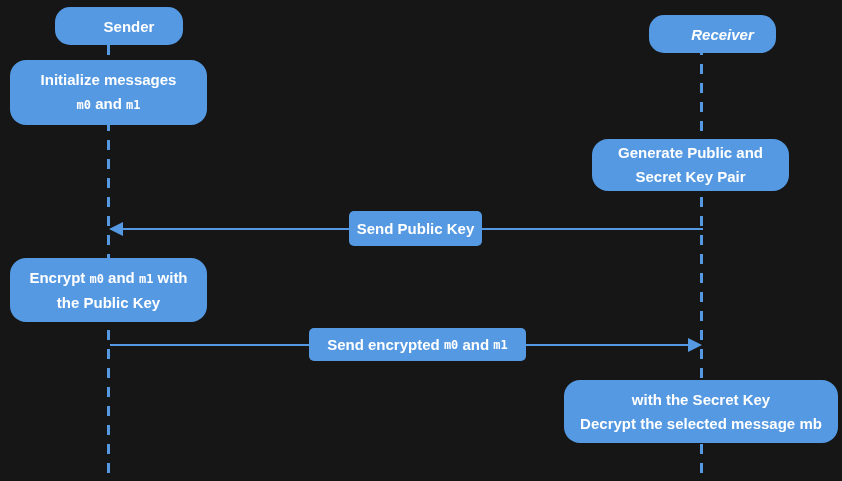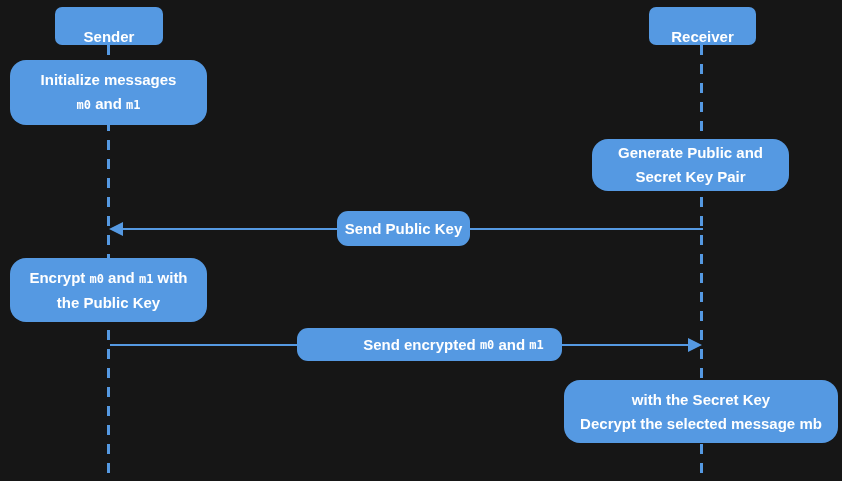--- a/index.html
+++ b/index.html
@@ -17,27 +17,28 @@
     font-family: "Liberation Sans", sans-serif;
     color: var(--text);
   }
   .actor {
     position: absolute;
     background: var(--accent);
     color: var(--text);
     font-size: 15px;
     font-weight: 700;
     display: flex;
-    align-items: flex-end;
+    align-items: center;
     justify-content: center;
-    border-radius: 7px;
+    border-radius: 15px;
     z-index: 3;
+    padding-left: 20px;
   }
   .actor.sender   { left: 55px;  top: 7px; width: 108px; height: 38px; }
-  .actor.receiver { left: 649px; top: 7px; width: 107px; height: 38px; }
+  .actor.receiver { left: 649px; top: 15px; width: 107px; height: 38px; font-style: italic; }
 
   .lifeline {
     position: absolute;
     width: 3px;
     top: 45px;
     height: 432px;
     background-image: repeating-linear-gradient(to bottom, var(--accent) 0 10px, transparent 10px 19px);
     z-index: 1;
   }
   .lifeline.left  { left: 107px; }
@@ -92,27 +93,28 @@
 
   .msg-label {
     position: absolute;
     background: var(--accent);
     color: var(--text);
     font-size: 15px;
     font-weight: 600;
     display: flex;
     align-items: center;
     justify-content: center;
-    border-radius: 11px;
+    border-radius: 5px;
     z-index: 2;
     text-align: center;
     white-space: pre;
+    margin-left: 12px;
   }
   .msg-label.send-public-key { left: 337px; top: 211px; width: 133px; height: 35px; }
-  .msg-label.send-encrypted  { left: 297px; top: 328px; width: 217px; height: 33px; padding-left: 48px; }
+  .msg-label.send-encrypted  { left: 297px; top: 328px; width: 217px; height: 33px; }
 </style>
 </head>
 <body>
 
 <div class="stage">
 
   <div class="actor sender">
     <span>Sender</span>
   </div>
   <div class="actor receiver">

